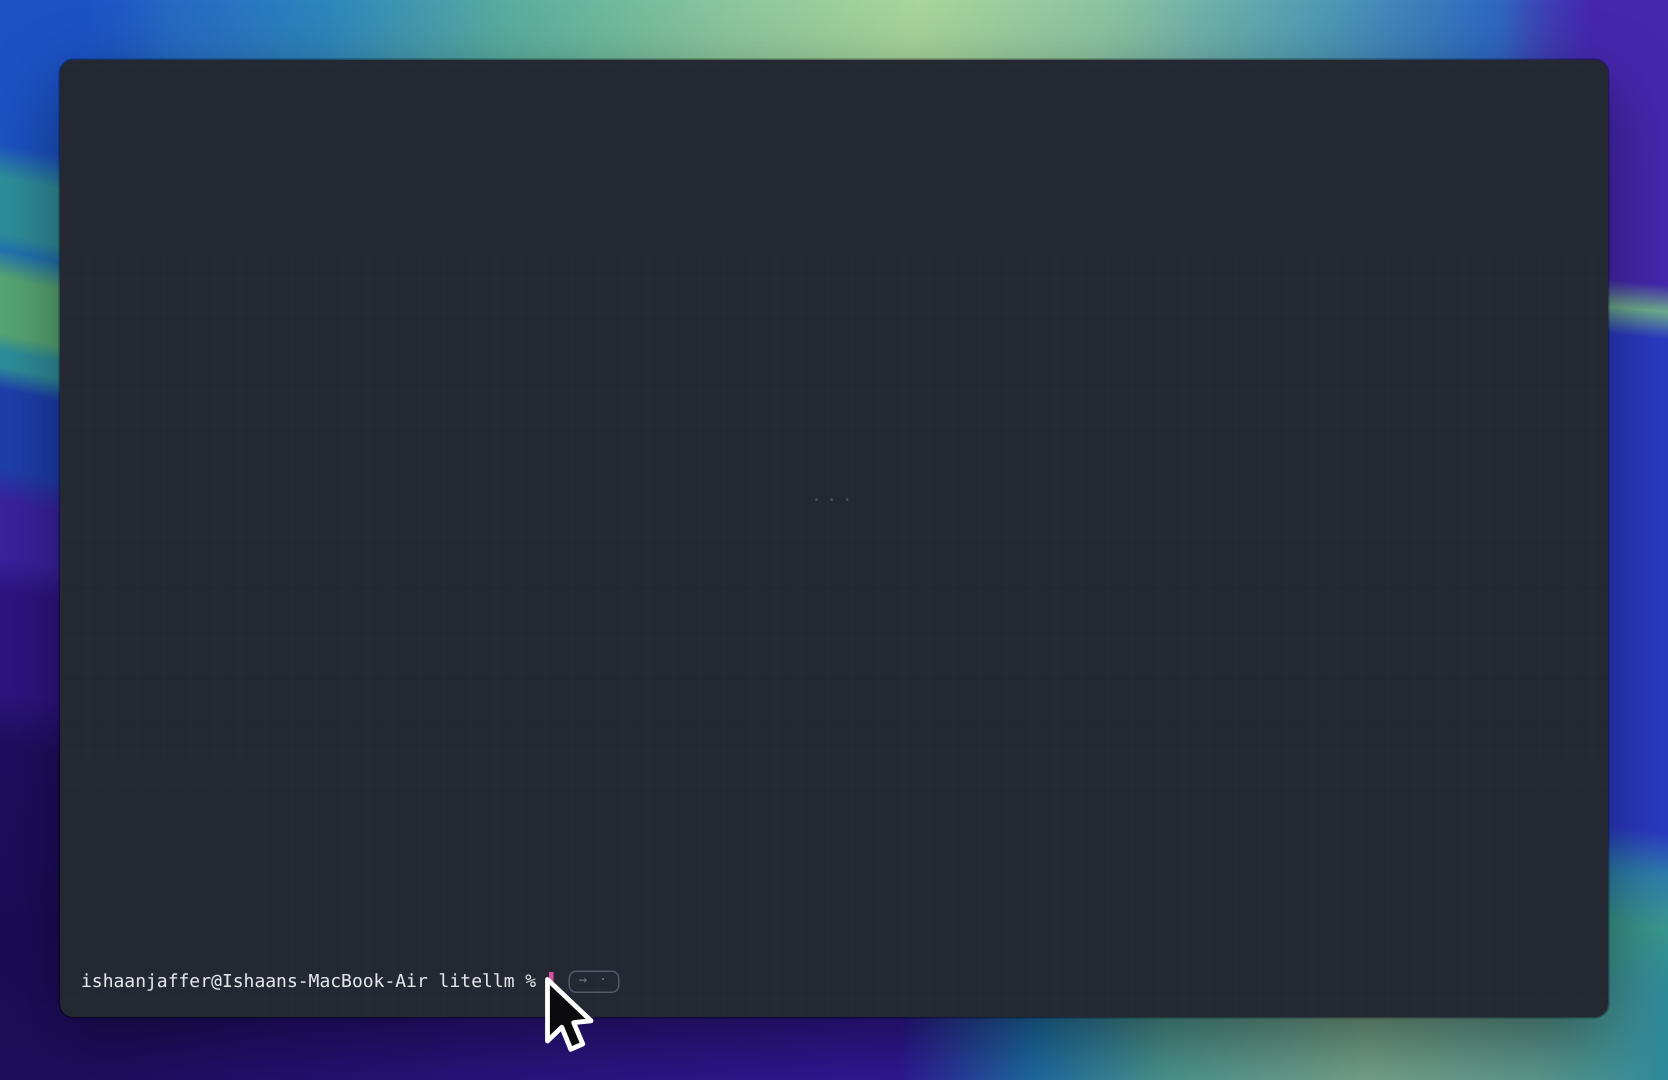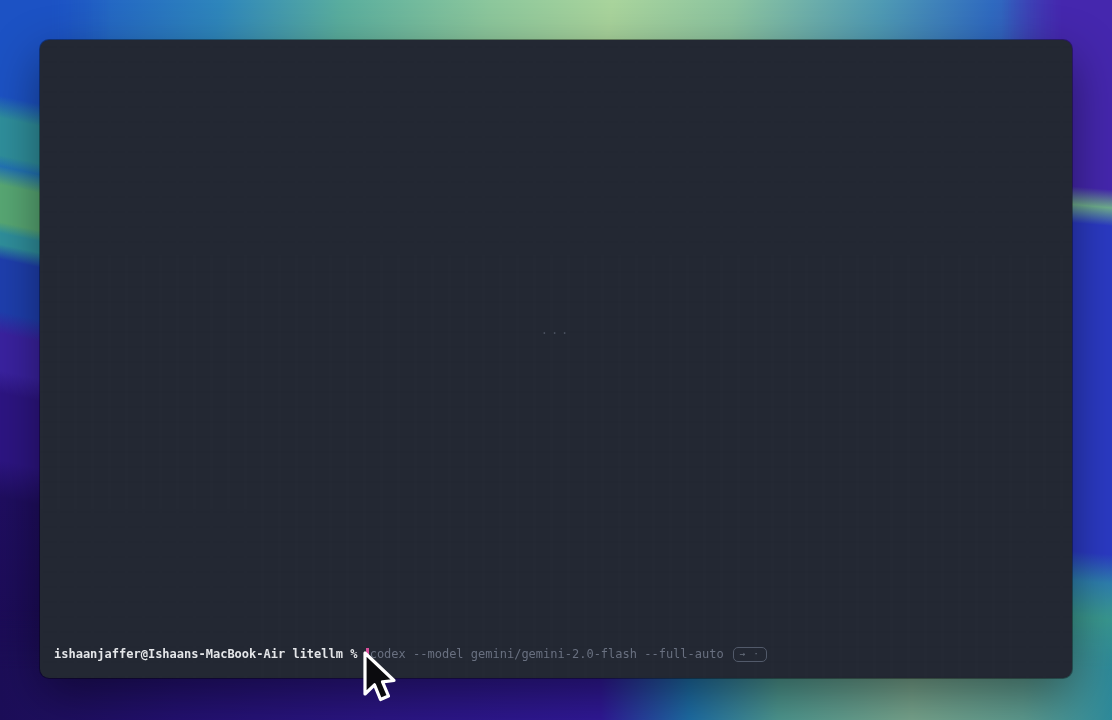--- a/index.html
+++ b/index.html
@@ -103,21 +103,21 @@
     left: 14px; bottom: 16px;
     font-size: 12px;
     line-height: 15px;
     white-space: pre;
     display: flex;
     align-items: center;
   }
 
   .prompt-text {
     color: #e4e6e9;
-    font-weight: 700;
+    font-weight: 400;
   }
 
   .prompt-space { color: #e4e6e9; }
 
   .input-caret {
     display: inline-block;
     width: 3px; height: 14px;
     background: #d94f9c;
     margin: 0 1px 0 1px;
     vertical-align: middle;
@@ -160,21 +160,21 @@
     <div class="wp-bottom"></div>
   </div>
 
   <div class="terminal-window">
     <div class="terminal-body">
       <div class="terminal-ghost"></div>
 
       <div class="loading-dots">...</div>
 
       <div class="prompt-line">
-        <span class="prompt-text">ishaanjaffer@Ishaans-MacBook-Air litellm %</span><span class="prompt-space"> </span><span class="input-caret"></span><span class="suggestion-text">codex --model gemini/gemini-2.0-flash --full-auto</span><span class="hint-badge">→ ·</span>
+        <span class="prompt-text">ishaanjaffer@Ishaans-MacBook-Air litellm %</span><span class="prompt-space"> </span><span class="input-caret"></span><span class="hint-badge">→ ·</span>
       </div>
     </div>
   </div>
 
   <div class="mouse-pointer">
     <svg width="38" height="58" viewBox="0 0 38 58">
       <path d="M7 3 L7 44 L16.5 34.8 L22.5 49.5 L30.5 46 L24.5 31.8 L36 30.5 Z" fill="#0b0b0e" stroke="#ffffff" stroke-width="3.2" stroke-linejoin="round"></path>
     </svg>
   </div>
 

